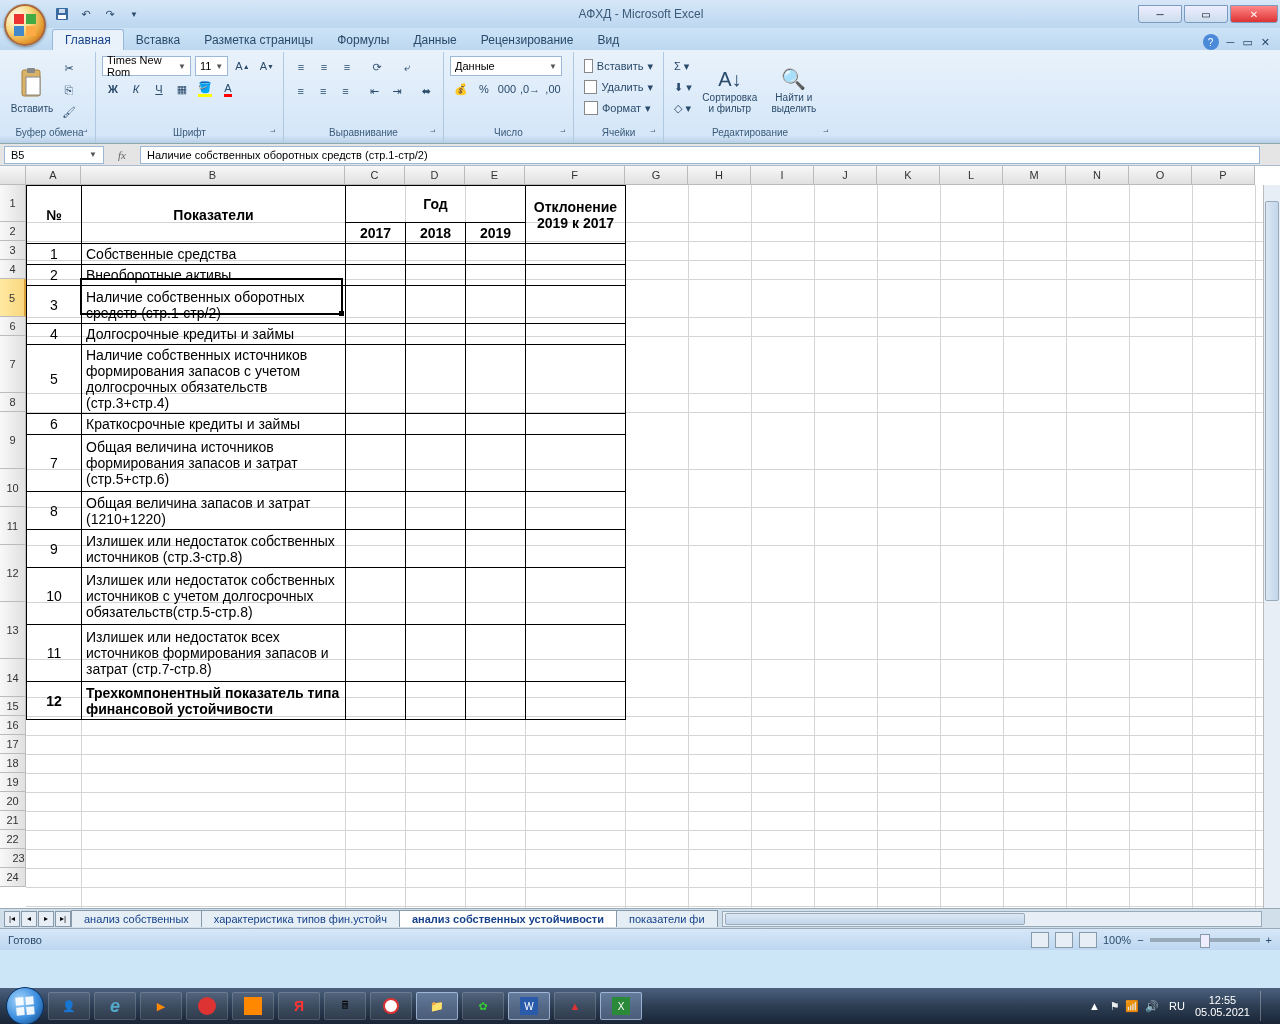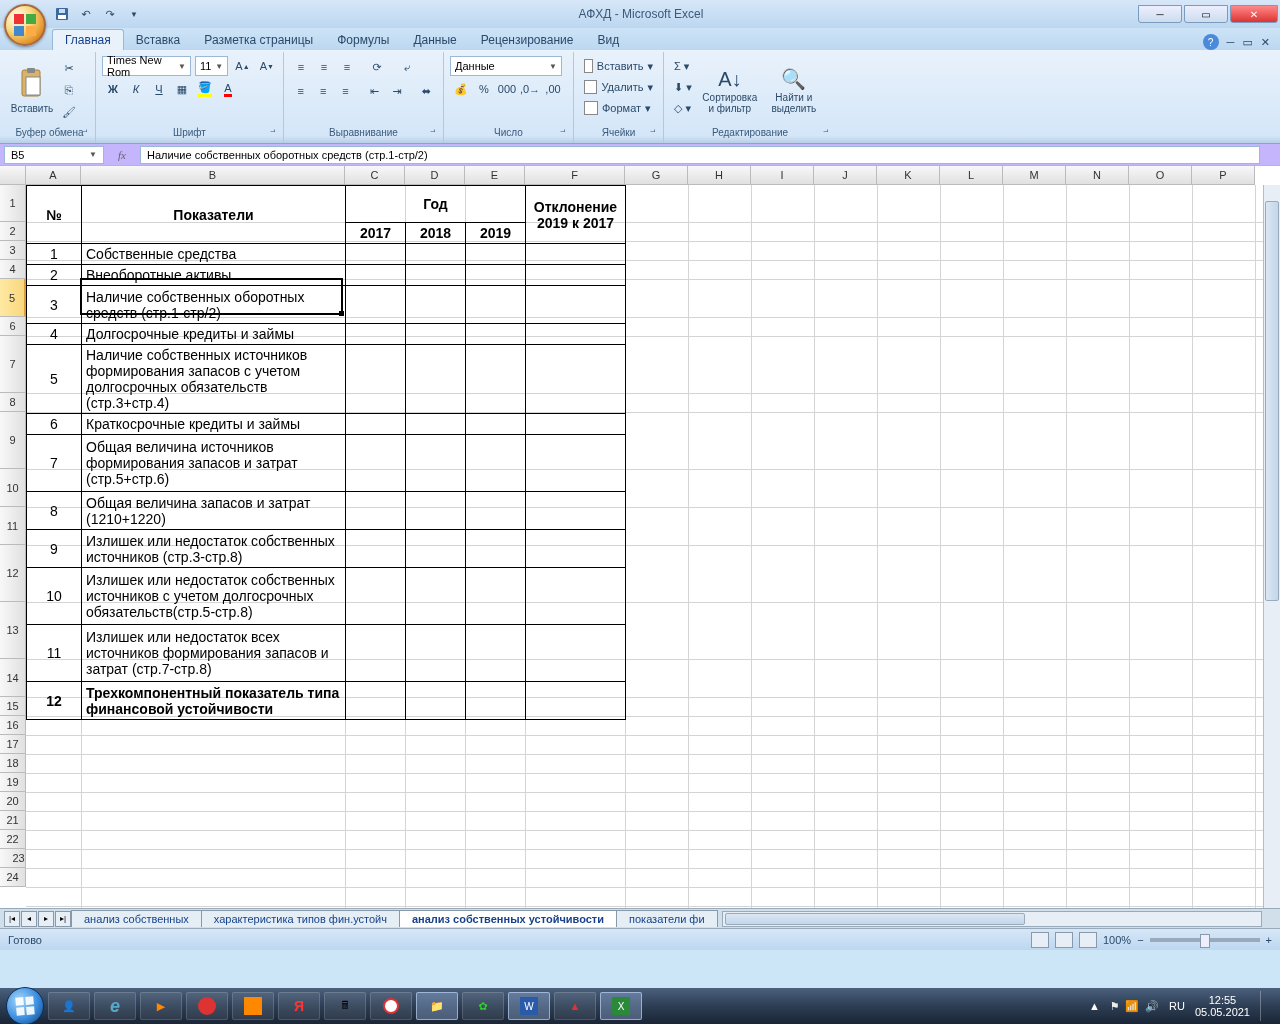--- a/index.html
+++ b/index.html
@@ -32,21 +32,21 @@
 .bigbtn { width:44px; display:flex; flex-direction:column; align-items:center; justify-content:center; gap:2px; font-size:10px; color:#2a4a6a; text-align:center; line-height:1.1; }
 .ico { width:20px; height:20px; border:1px solid #888; background:#fff; }
 .ico.big { width:30px; height:30px; }
 .combo { height:20px; border:1px solid #9cb8d8; background:#fff; display:inline-flex; align-items:center; padding:0 4px; font-size:11px; }
 .combo .arr { margin-left:auto; padding-left:4px; color:#555; font-size:8px; }
 .btnrow { display:flex; gap:1px; height:22px; align-items:center; }
 .tbtn { width:22px; height:20px; border:1px solid transparent; display:flex; align-items:center; justify-content:center; font-size:11px; color:#2a4a6a; }
 .smbtn { height:20px; display:flex; align-items:center; gap:4px; font-size:11px; color:#2a4a6a; padding:0 4px; }
 
 
-.namebox-row { height:22px; background:#c4b5fd; display:flex; align-items:center; border-bottom:1px solid #abc; }
+.namebox-row { height:22px; background:#e5e5e5; display:flex; align-items:center; border-bottom:1px solid #abc; }
 .namebox { width:100px; height:18px; border:1px solid #9cb8d8; background:#fff; margin-left:4px; display:flex; align-items:center; padding:0 6px; font-size:11px; justify-content:space-between; }
 .fx { margin:0 14px; font-style:italic; color:#666;font-family:Liberation Serif, serif; }
 .fbar { flex:1; height:18px; border:1px solid #9cb8d8; background:#fff; margin-right:20px; padding:0 6px; font-size:11px; display:flex; align-items:center; }
 
 
 .grid-wrap { position:relative; background:#fff; height:742px; overflow:hidden; }
 .corner { position:absolute; left:0; top:0; width:26px; height:19px; background:linear-gradient(#f8f8f8,#e0e0e0); border-right:1px solid #bbb; border-bottom:1px solid #bbb; }
 .colhdr { position:absolute; left:26px; top:0; height:19px; display:flex; }
 .colhdr div { border-right:1px solid #bbb; border-bottom:1px solid #bbb; background:linear-gradient(#f8f8f8,#e0e0e0); display:flex; align-items:center; justify-content:center; font-size:11px; color:#333; }
 .rowhdr { position:absolute; left:0; top:19px; width:26px; }

